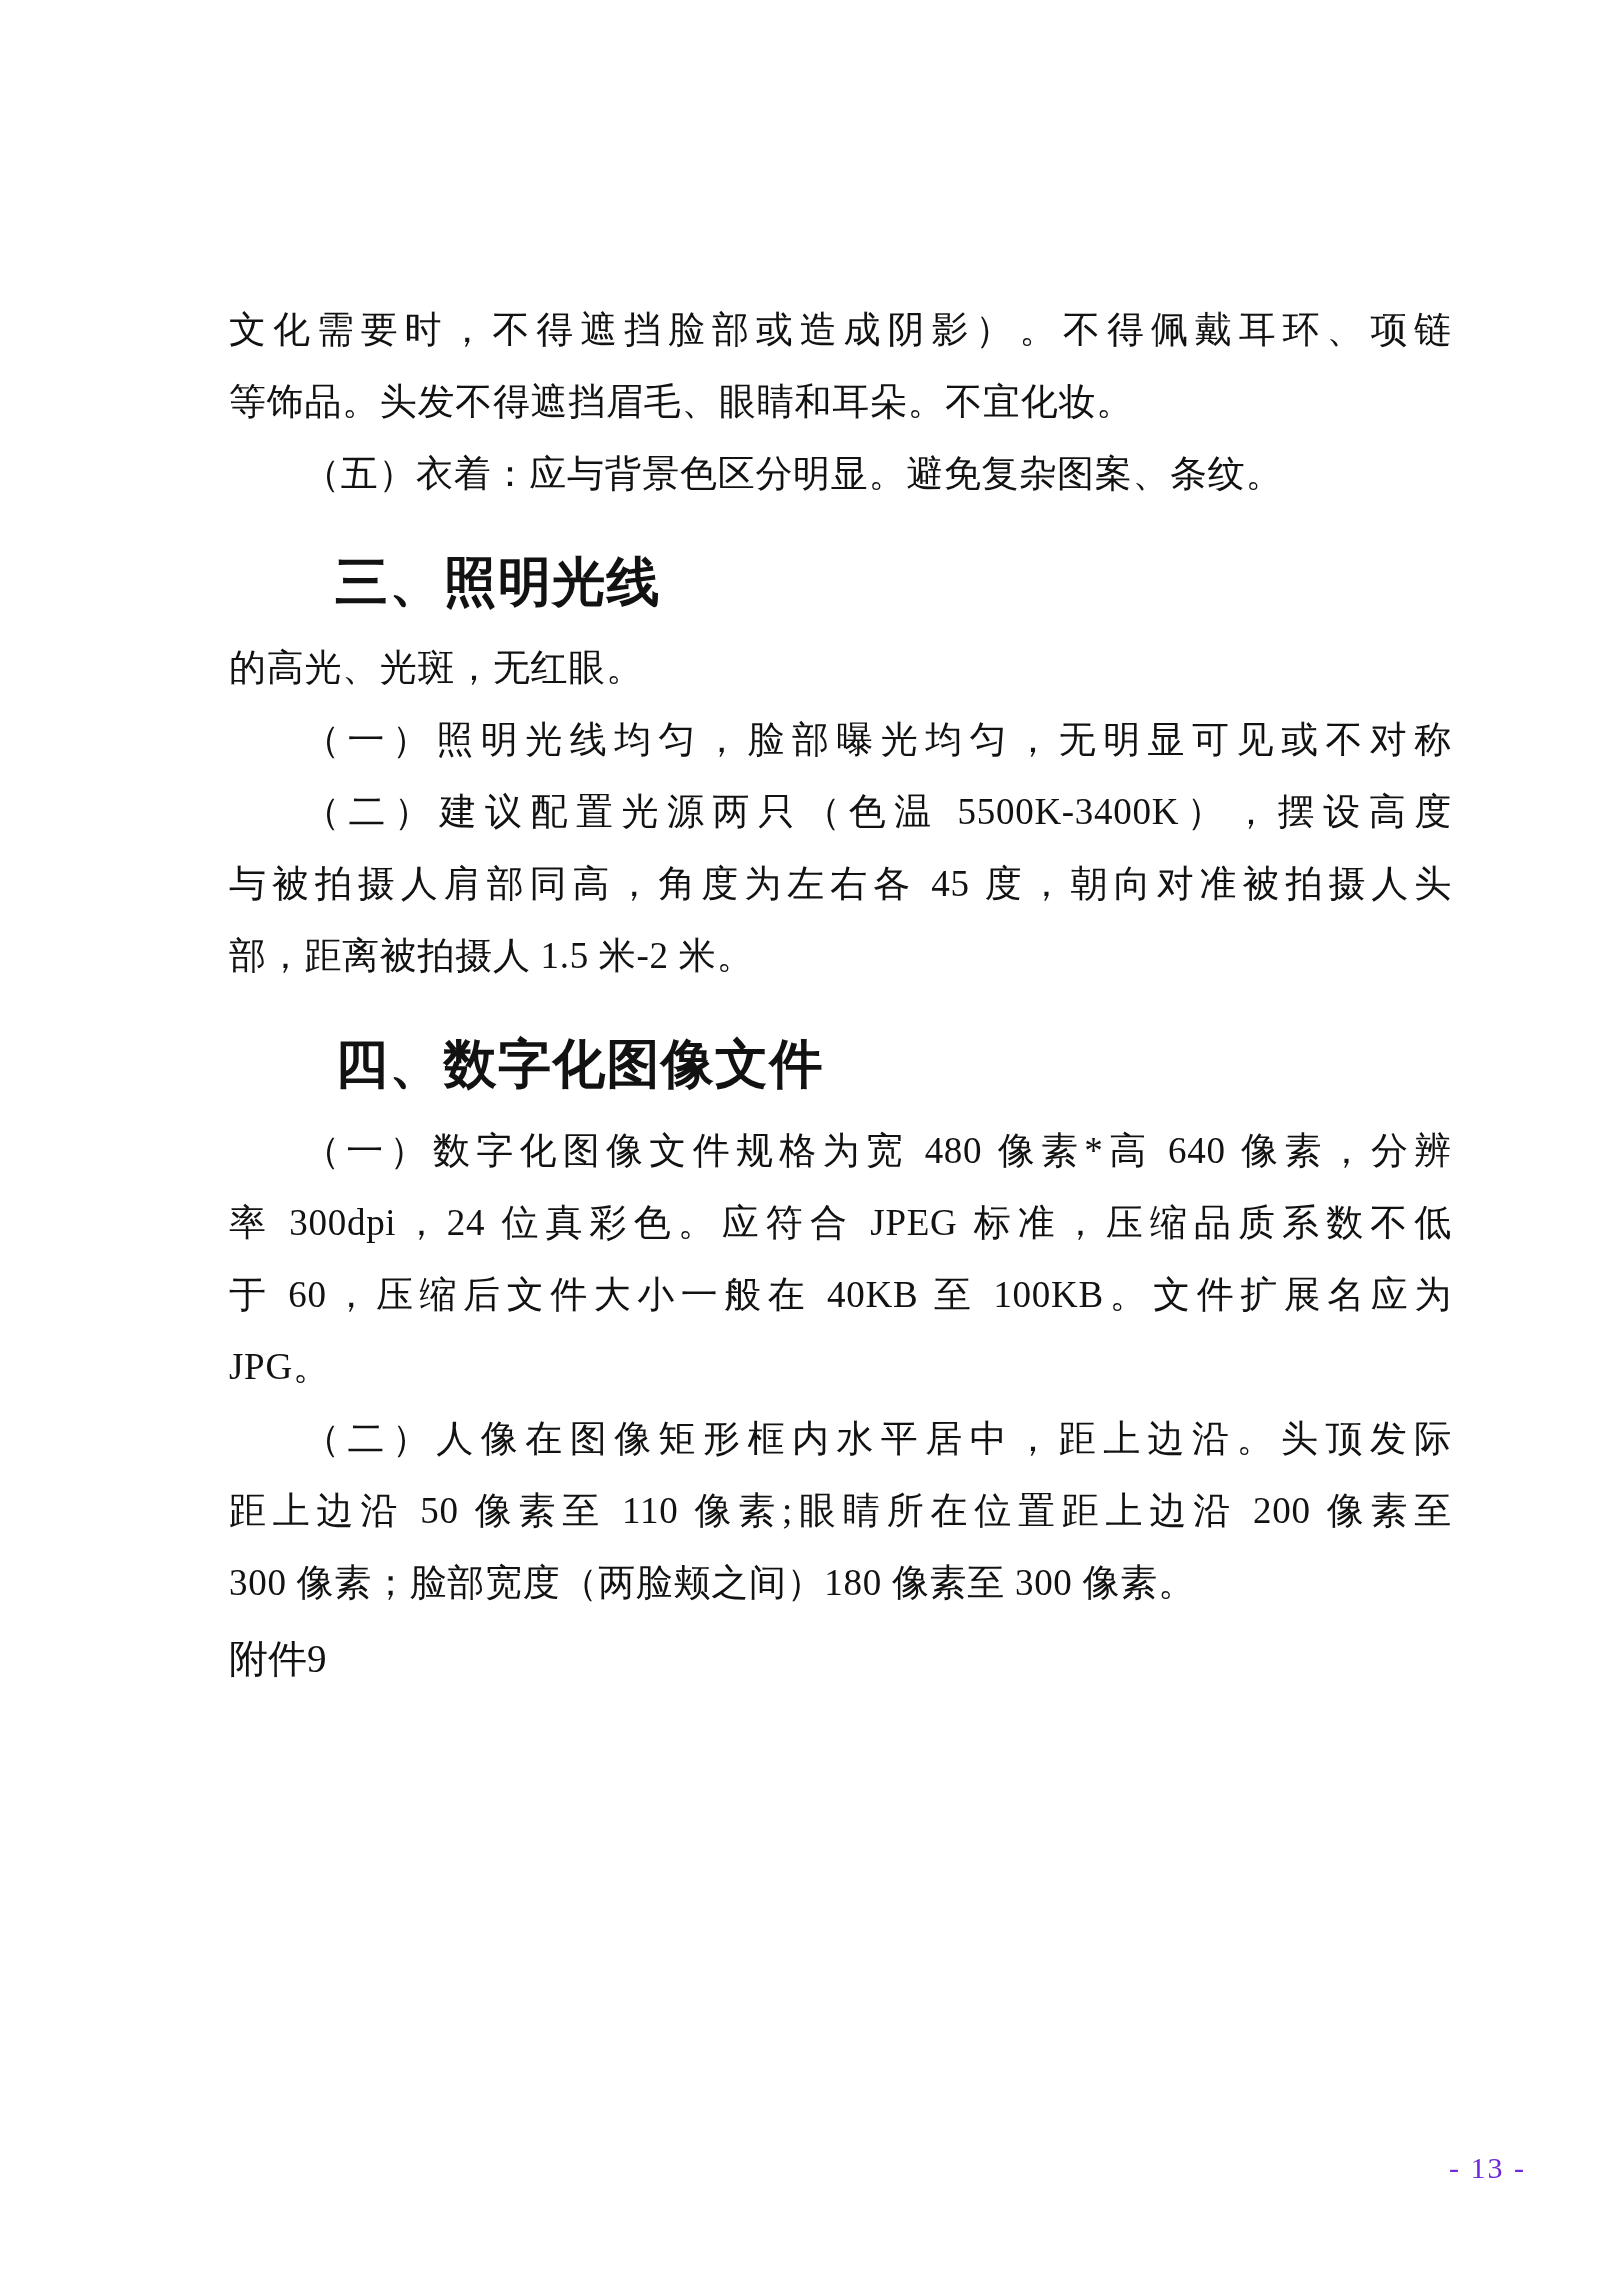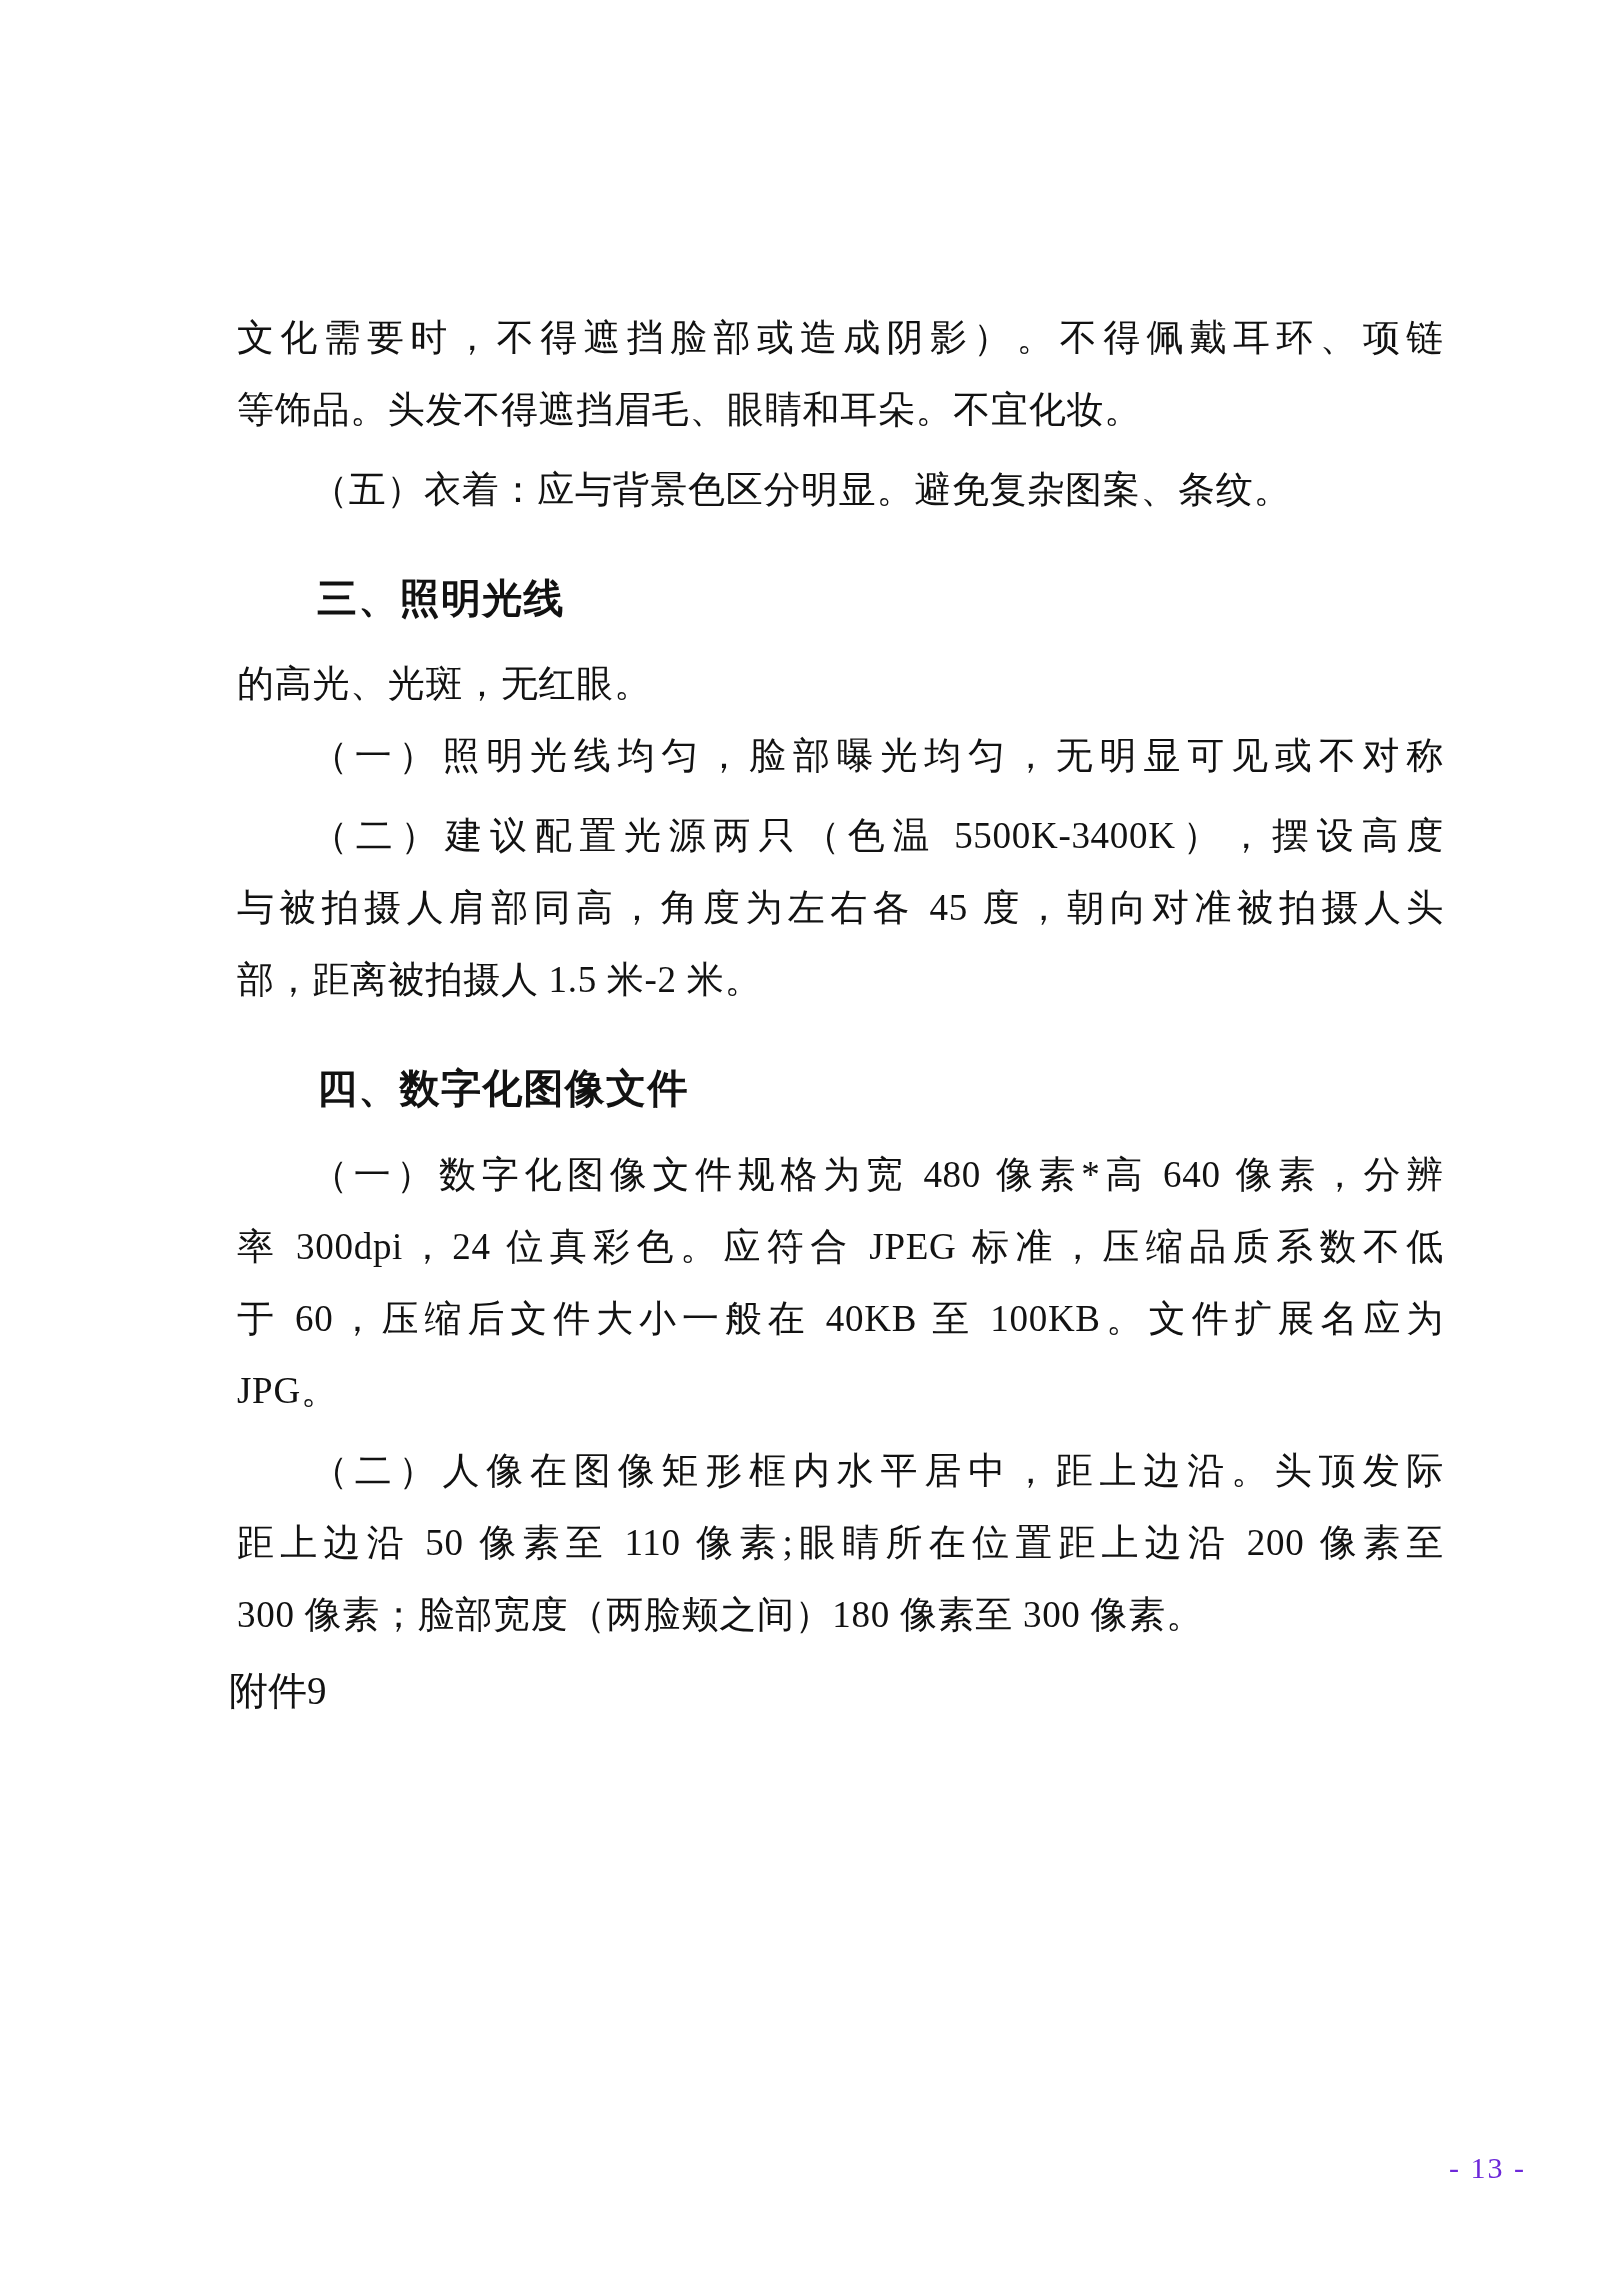--- a/index.html
+++ b/index.html
@@ -15,21 +15,21 @@
     color: #121212;
     font-family: "Liberation Serif", "DejaVu Serif", serif;
     overflow: hidden;
   }
   .content {
     position: absolute;
     left: 229px;
     right: 171px;
     top: 294px;
   }
-  .block { margin: 8px; }
+  .block { margin: 0; }
   .line {
     font-size: 37px;
     line-height: 72px;
     letter-spacing: 0.7px;
     text-align: justify;
     text-align-last: justify;
     white-space: normal;
   }
   .line.last {
     text-align: center;
@@ -38,21 +38,21 @@
   .line.indent {
     text-indent: 2em;
   }
   .block.heading {
     margin-top: 36px;
     margin-bottom: 14.4px;
   }
   .block.heading .line {
     font-family: "Liberation Sans", "DejaVu Sans", sans-serif;
     font-weight: 700;
-    font-size: 40px;
+    font-size: 53px;
     letter-spacing: 1.3px;
     text-align: left;
     text-align-last: left;
   }
   .attachment-note {
     font-size: 39px;
     line-height: 43px;
     margin-top: 18.3px;
     text-align: left;
   }

